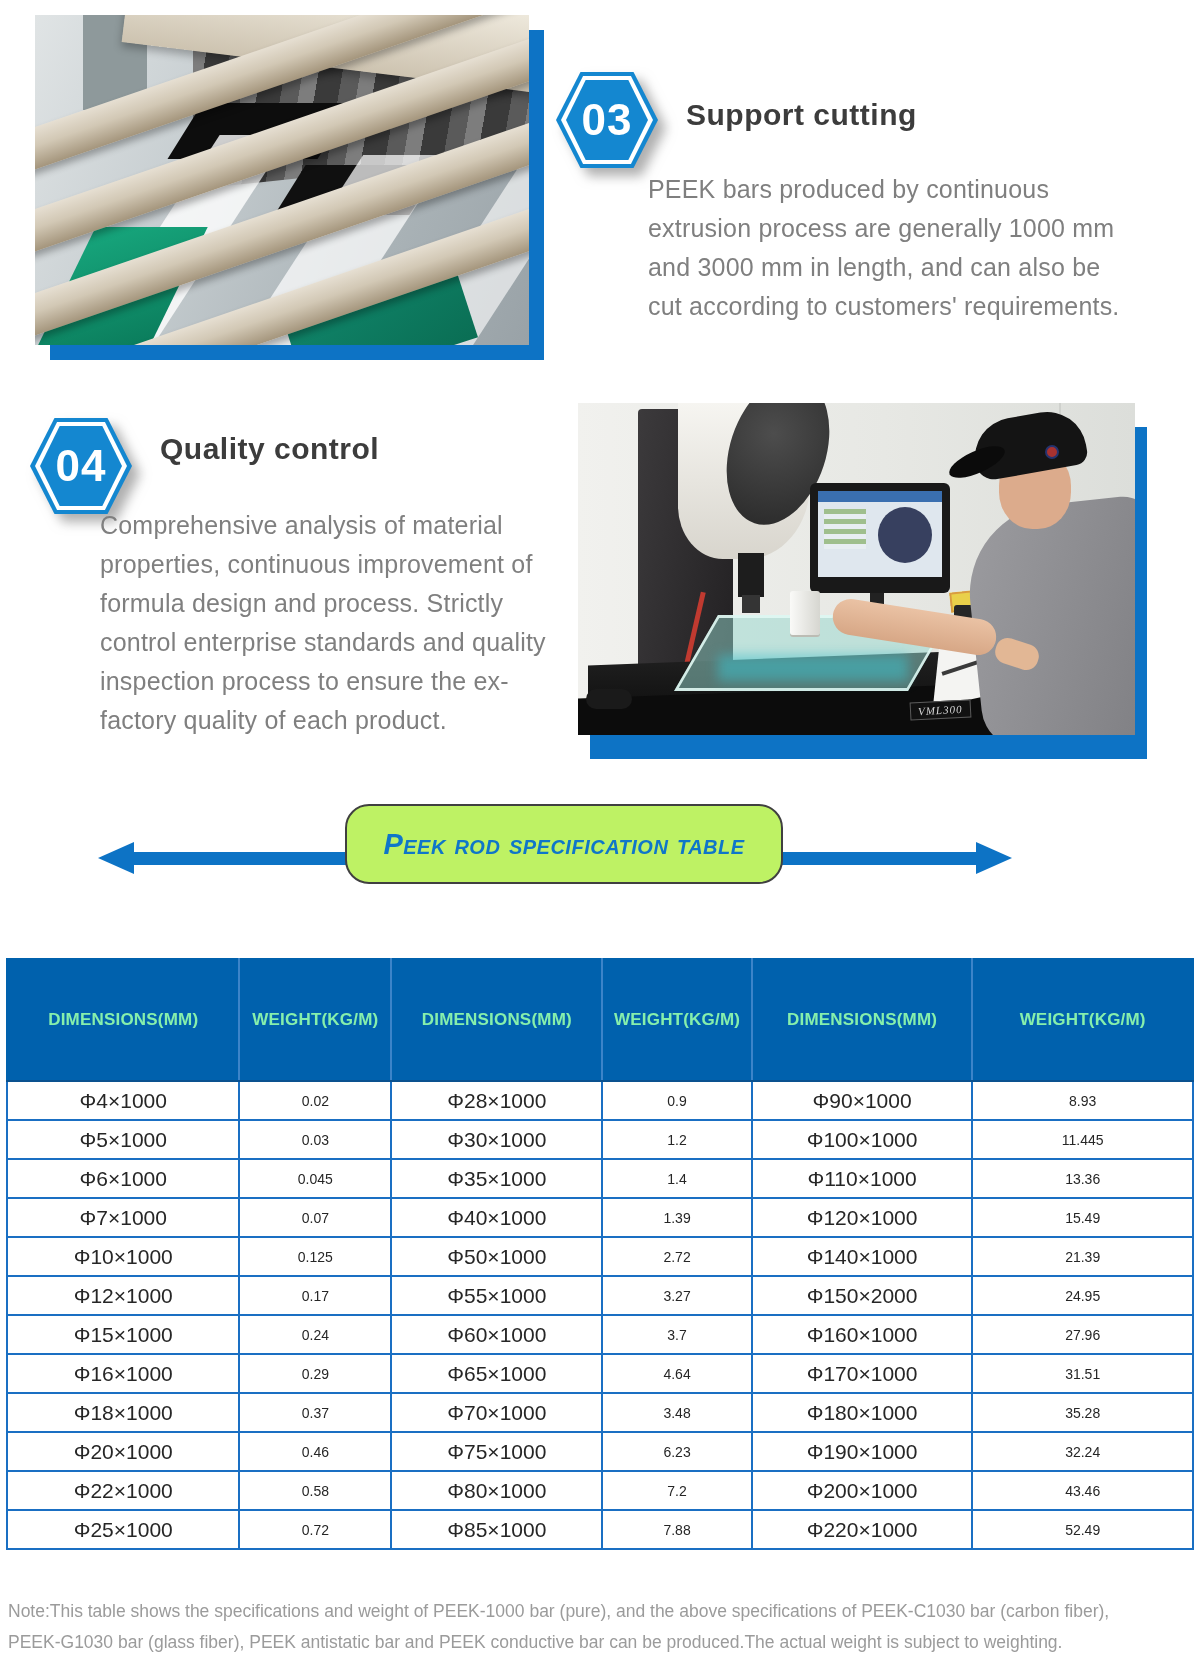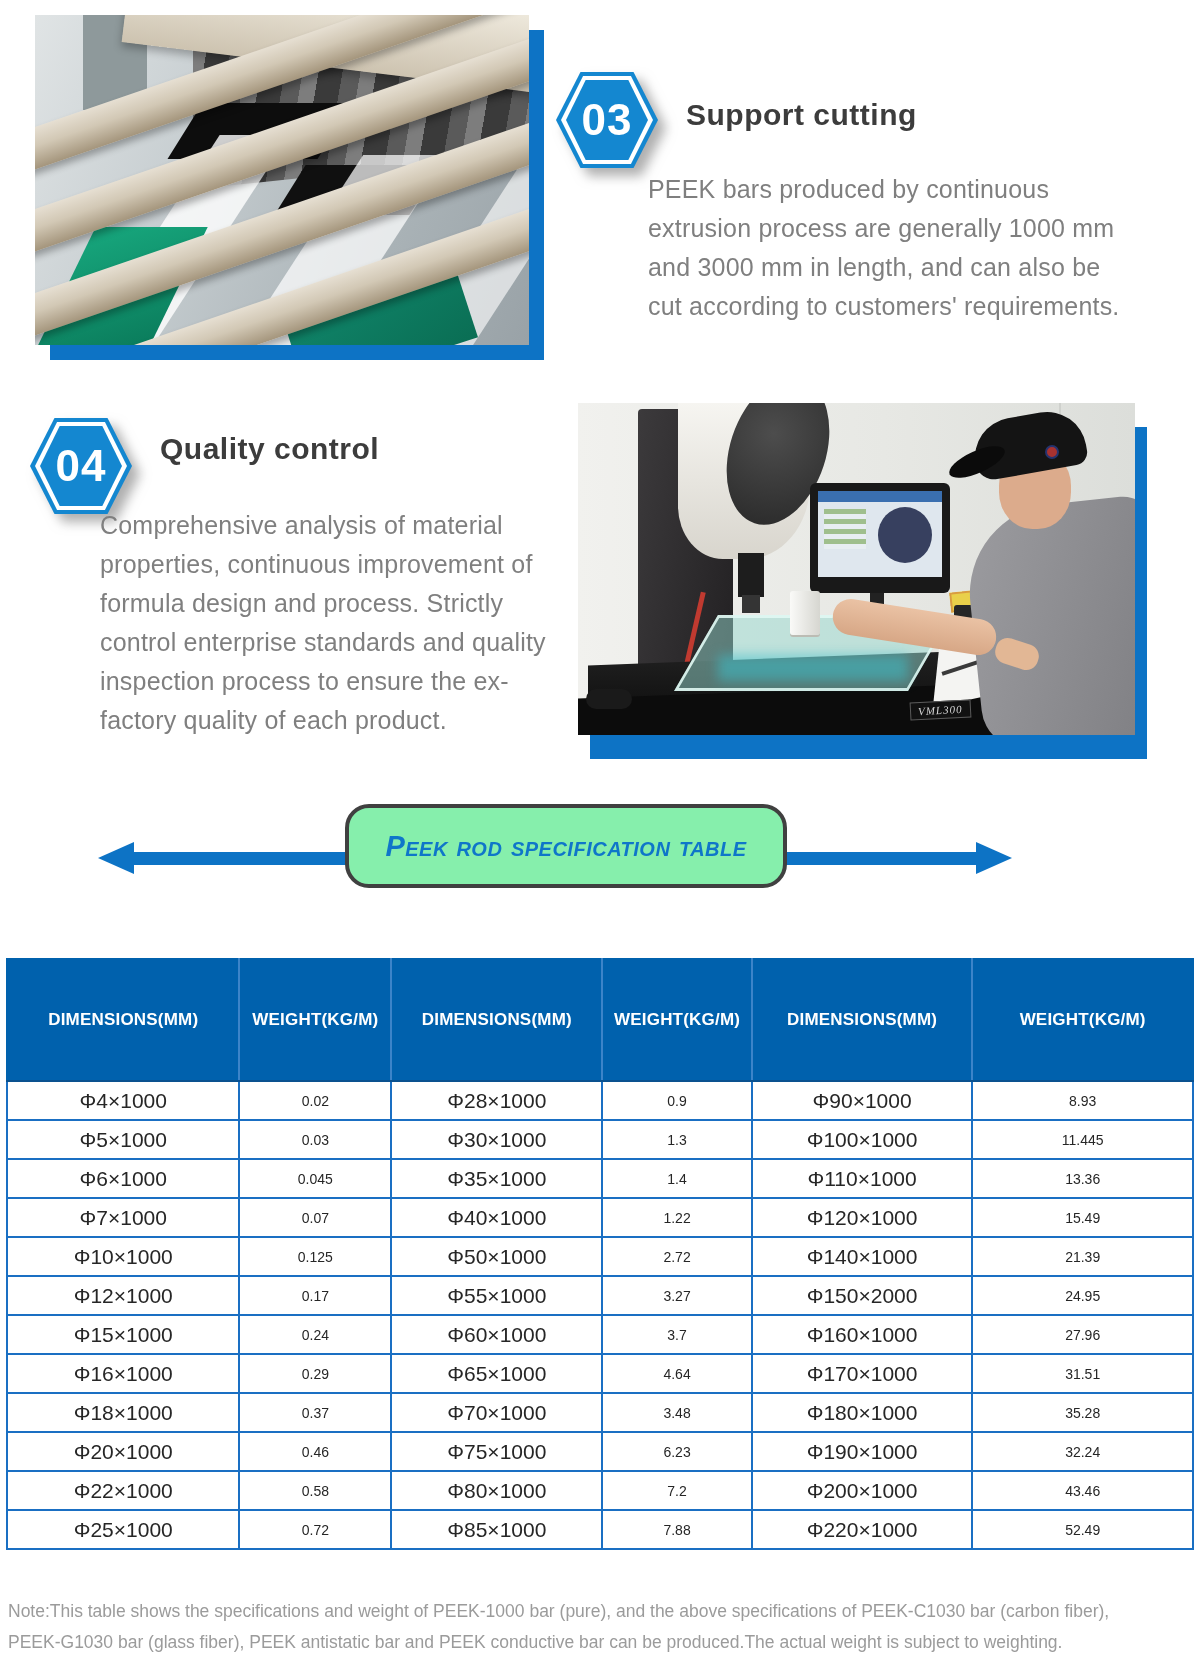--- a/index.html
+++ b/index.html
@@ -89,27 +89,27 @@
   .t4{left:160px;top:432px;}
   .sec-body{position:absolute;margin:0;color:#7f7f7f;font-size:25px;line-height:39px;letter-spacing:.2px;}
   .p3{left:648px;top:170px;width:478px;}
   .p4{left:100px;top:506px;width:482px;}
 
   
   .arrow{position:absolute;left:98px;top:842px;width:914px;height:32px;display:flex;align-items:center;}
   .arrow .head-l{width:0;height:0;border-top:16px solid transparent;border-bottom:16px solid transparent;border-right:36px solid #0d73c5;}
   .arrow .head-r{width:0;height:0;border-top:16px solid transparent;border-bottom:16px solid transparent;border-left:36px solid #0d73c5;}
   .arrow .bar{flex:1;height:13px;background:#0d73c5;}
-  .pill{position:absolute;left:345px;top:804px;width:434px;height:76px;background:#86efac;
-    border:4px solid #404040;border-radius:24px;display:flex;align-items:center;justify-content:center;z-index:5;}
+  .pill{position:absolute;left:345px;top:804px;width:434px;height:76px;background:#bef264;
+    border:2px solid #404040;border-radius:24px;display:flex;align-items:center;justify-content:center;z-index:5;}
   .pill span{color:#0f76c9;font-weight:bold;font-style:italic;font-variant:small-caps;font-size:29px;letter-spacing:.5px;}
 
   
   table.spec{position:absolute;left:6px;top:958px;width:1188px;border-collapse:collapse;table-layout:fixed;}
-  table.spec th{background:#0061ad;color:#ffffff;font-size:17px;font-weight:bold;letter-spacing:.2px;
+  table.spec th{background:#0061ad;color:#86efac;font-size:17px;font-weight:bold;letter-spacing:.2px;
     height:118px;border:2px solid #3c84c9;border-top:2px solid #0061ad;border-bottom:2px solid #0a518f;text-align:center;vertical-align:middle;}
   table.spec th:first-child{border-left:2px solid #0061ad;}
   table.spec th:last-child{border-right:2px solid #0061ad;}
   table.spec td{background:#ffffff;border:2px solid #1a6fc3;text-align:center;height:35px;color:#262626;}
   td.dim{font-size:21px;}
   td.wt{font-size:14px;}
   col.c1{width:19.6%;}col.c2{width:12.8%;}col.c3{width:17.8%;}col.c4{width:12.6%;}col.c5{width:18.6%;}col.c6{width:18.6%;}
 
   .note{position:absolute;left:8px;top:1596px;width:1186px;margin:0;color:#9b9b9b;font-size:17.5px;line-height:31px;}
   .note span{display:block;}
@@ -231,37 +231,37 @@
           <td class="wt">0.02</td>
           <td class="dim">Φ28×1000</td>
           <td class="wt">0.9</td>
           <td class="dim">Φ90×1000</td>
           <td class="wt">8.93</td>
         </tr>
         <tr>
           <td class="dim">Φ5×1000</td>
           <td class="wt">0.03</td>
           <td class="dim">Φ30×1000</td>
-          <td class="wt">1.3</td>
+          <td class="wt">1.2</td>
           <td class="dim">Φ100×1000</td>
           <td class="wt">11.445</td>
         </tr>
         <tr>
           <td class="dim">Φ6×1000</td>
           <td class="wt">0.045</td>
           <td class="dim">Φ35×1000</td>
           <td class="wt">1.4</td>
           <td class="dim">Φ110×1000</td>
           <td class="wt">13.36</td>
         </tr>
         <tr>
           <td class="dim">Φ7×1000</td>
           <td class="wt">0.07</td>
           <td class="dim">Φ40×1000</td>
-          <td class="wt">1.22</td>
+          <td class="wt">1.39</td>
           <td class="dim">Φ120×1000</td>
           <td class="wt">15.49</td>
         </tr>
         <tr>
           <td class="dim">Φ10×1000</td>
           <td class="wt">0.125</td>
           <td class="dim">Φ50×1000</td>
           <td class="wt">2.72</td>
           <td class="dim">Φ140×1000</td>
           <td class="wt">21.39</td>

